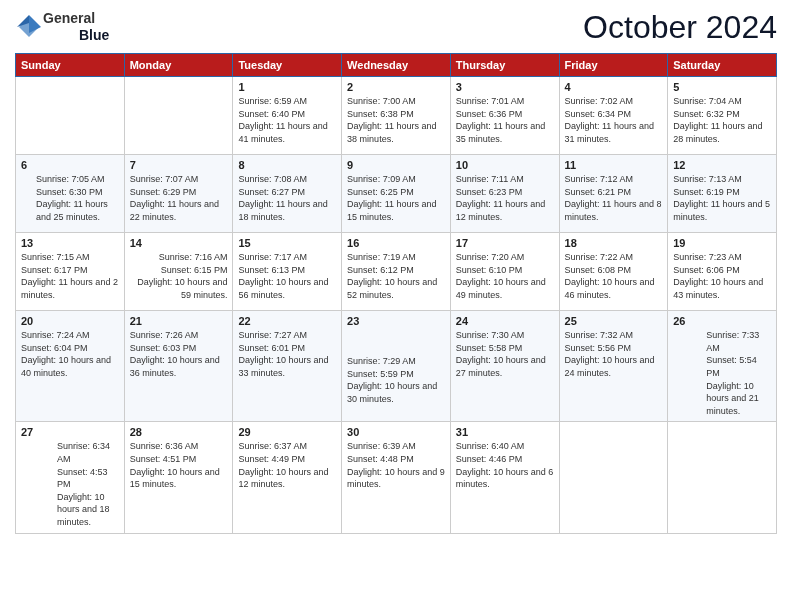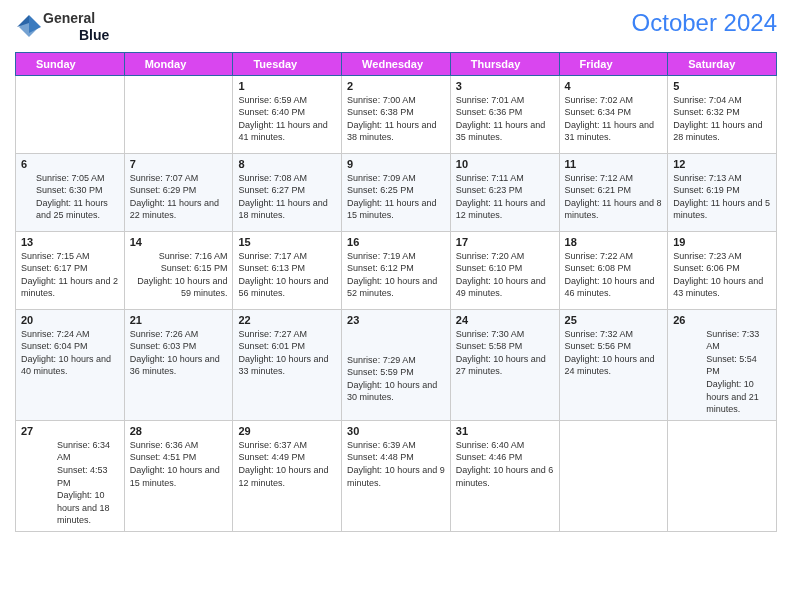--- a/index.html
+++ b/index.html
@@ -35,39 +35,39 @@
     .logo-text .general { display: block; }
     .logo-text .blue { display: block; color: #0f172a; margin-left: 36px; }
     .logo-icon {
       width: 28px;
       height: 28px;
     }
     .title-block {
       text-align: right;
     }
     .month-title {
-      font-size: 24px;
+      font-size: 32px;
       font-weight: normal;
-      color: #3b82f6;
+      color: #0f172a;
       line-height: 1.1;
     }
     .subtitle {
       font-size: 14px;
       color: #555;
     }
     .calendar-table {
       width: 100%;
       border-collapse: collapse;
       font-size: 10px;
     }
     .calendar-table th {
-      background: #d946ef;
+      background: #b91c1c;
       color: #fff;
       text-align: left;
-      padding: 5px 20px;
+      padding: 5px 5px;
       font-size: 11px;
       font-weight: bold;
       border: 1px solid #2a65a8;
     }
     .calendar-table td {
       border: 1px solid #ccc;
       vertical-align: top;
       padding: 4px 5px;
       width: calc(100% / 7);
       height: 78px;

